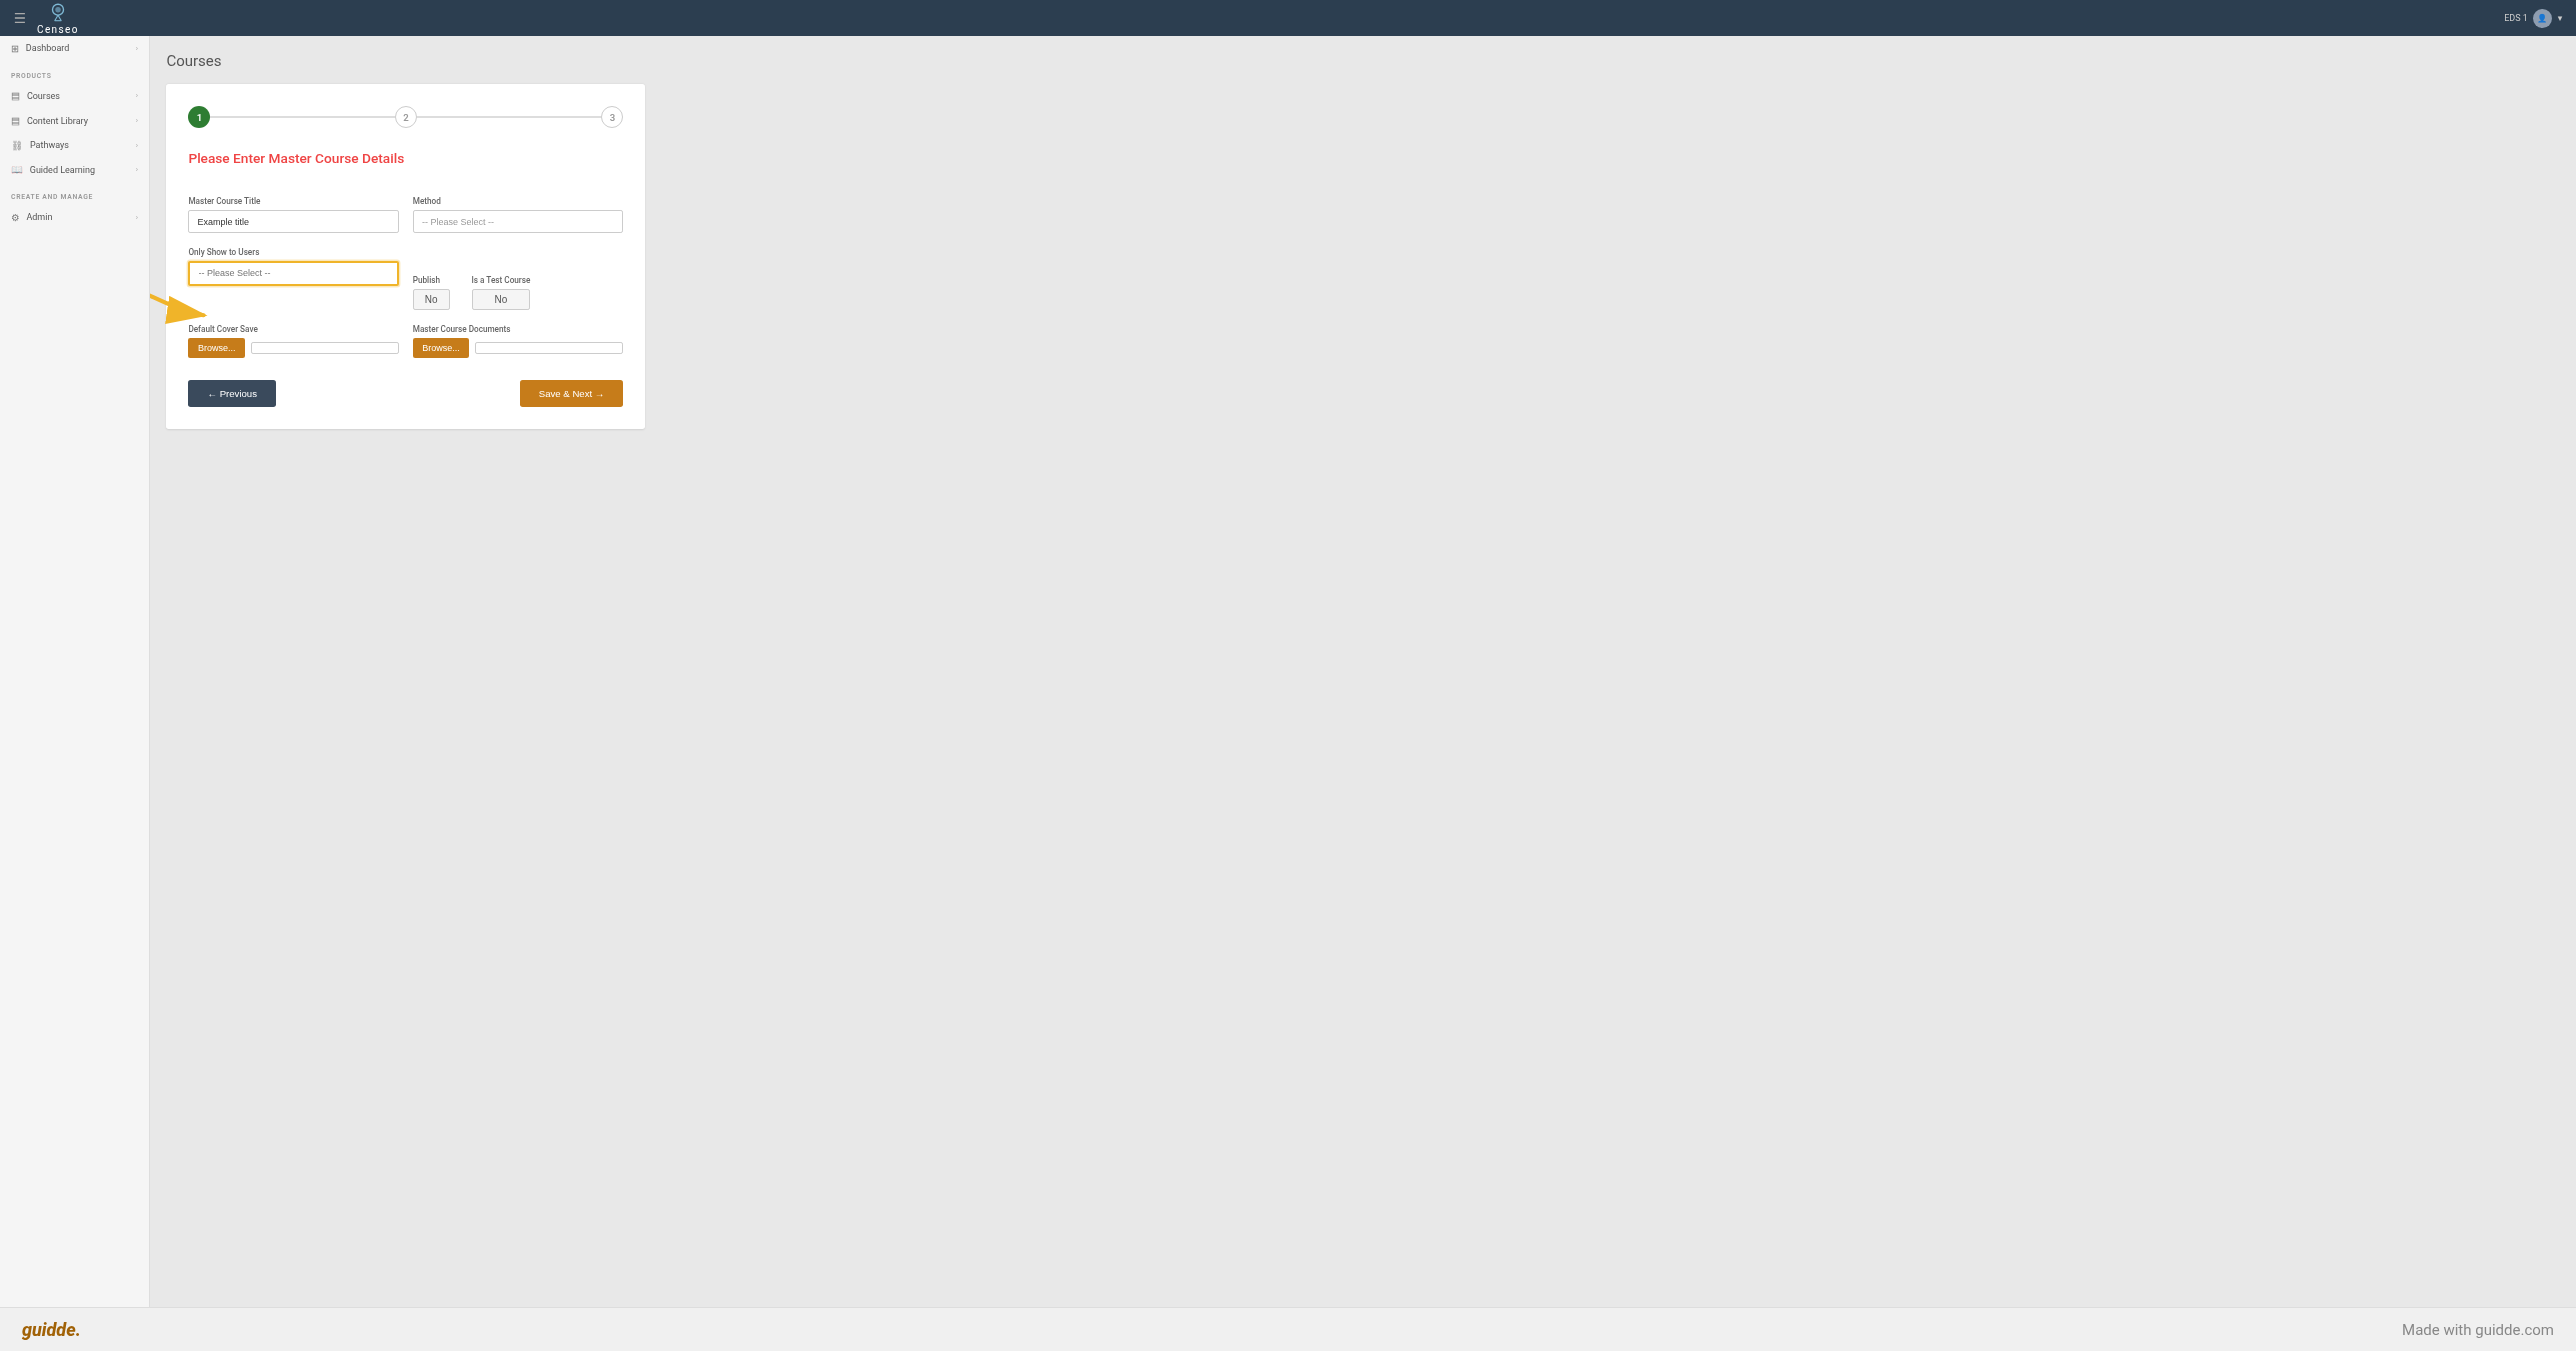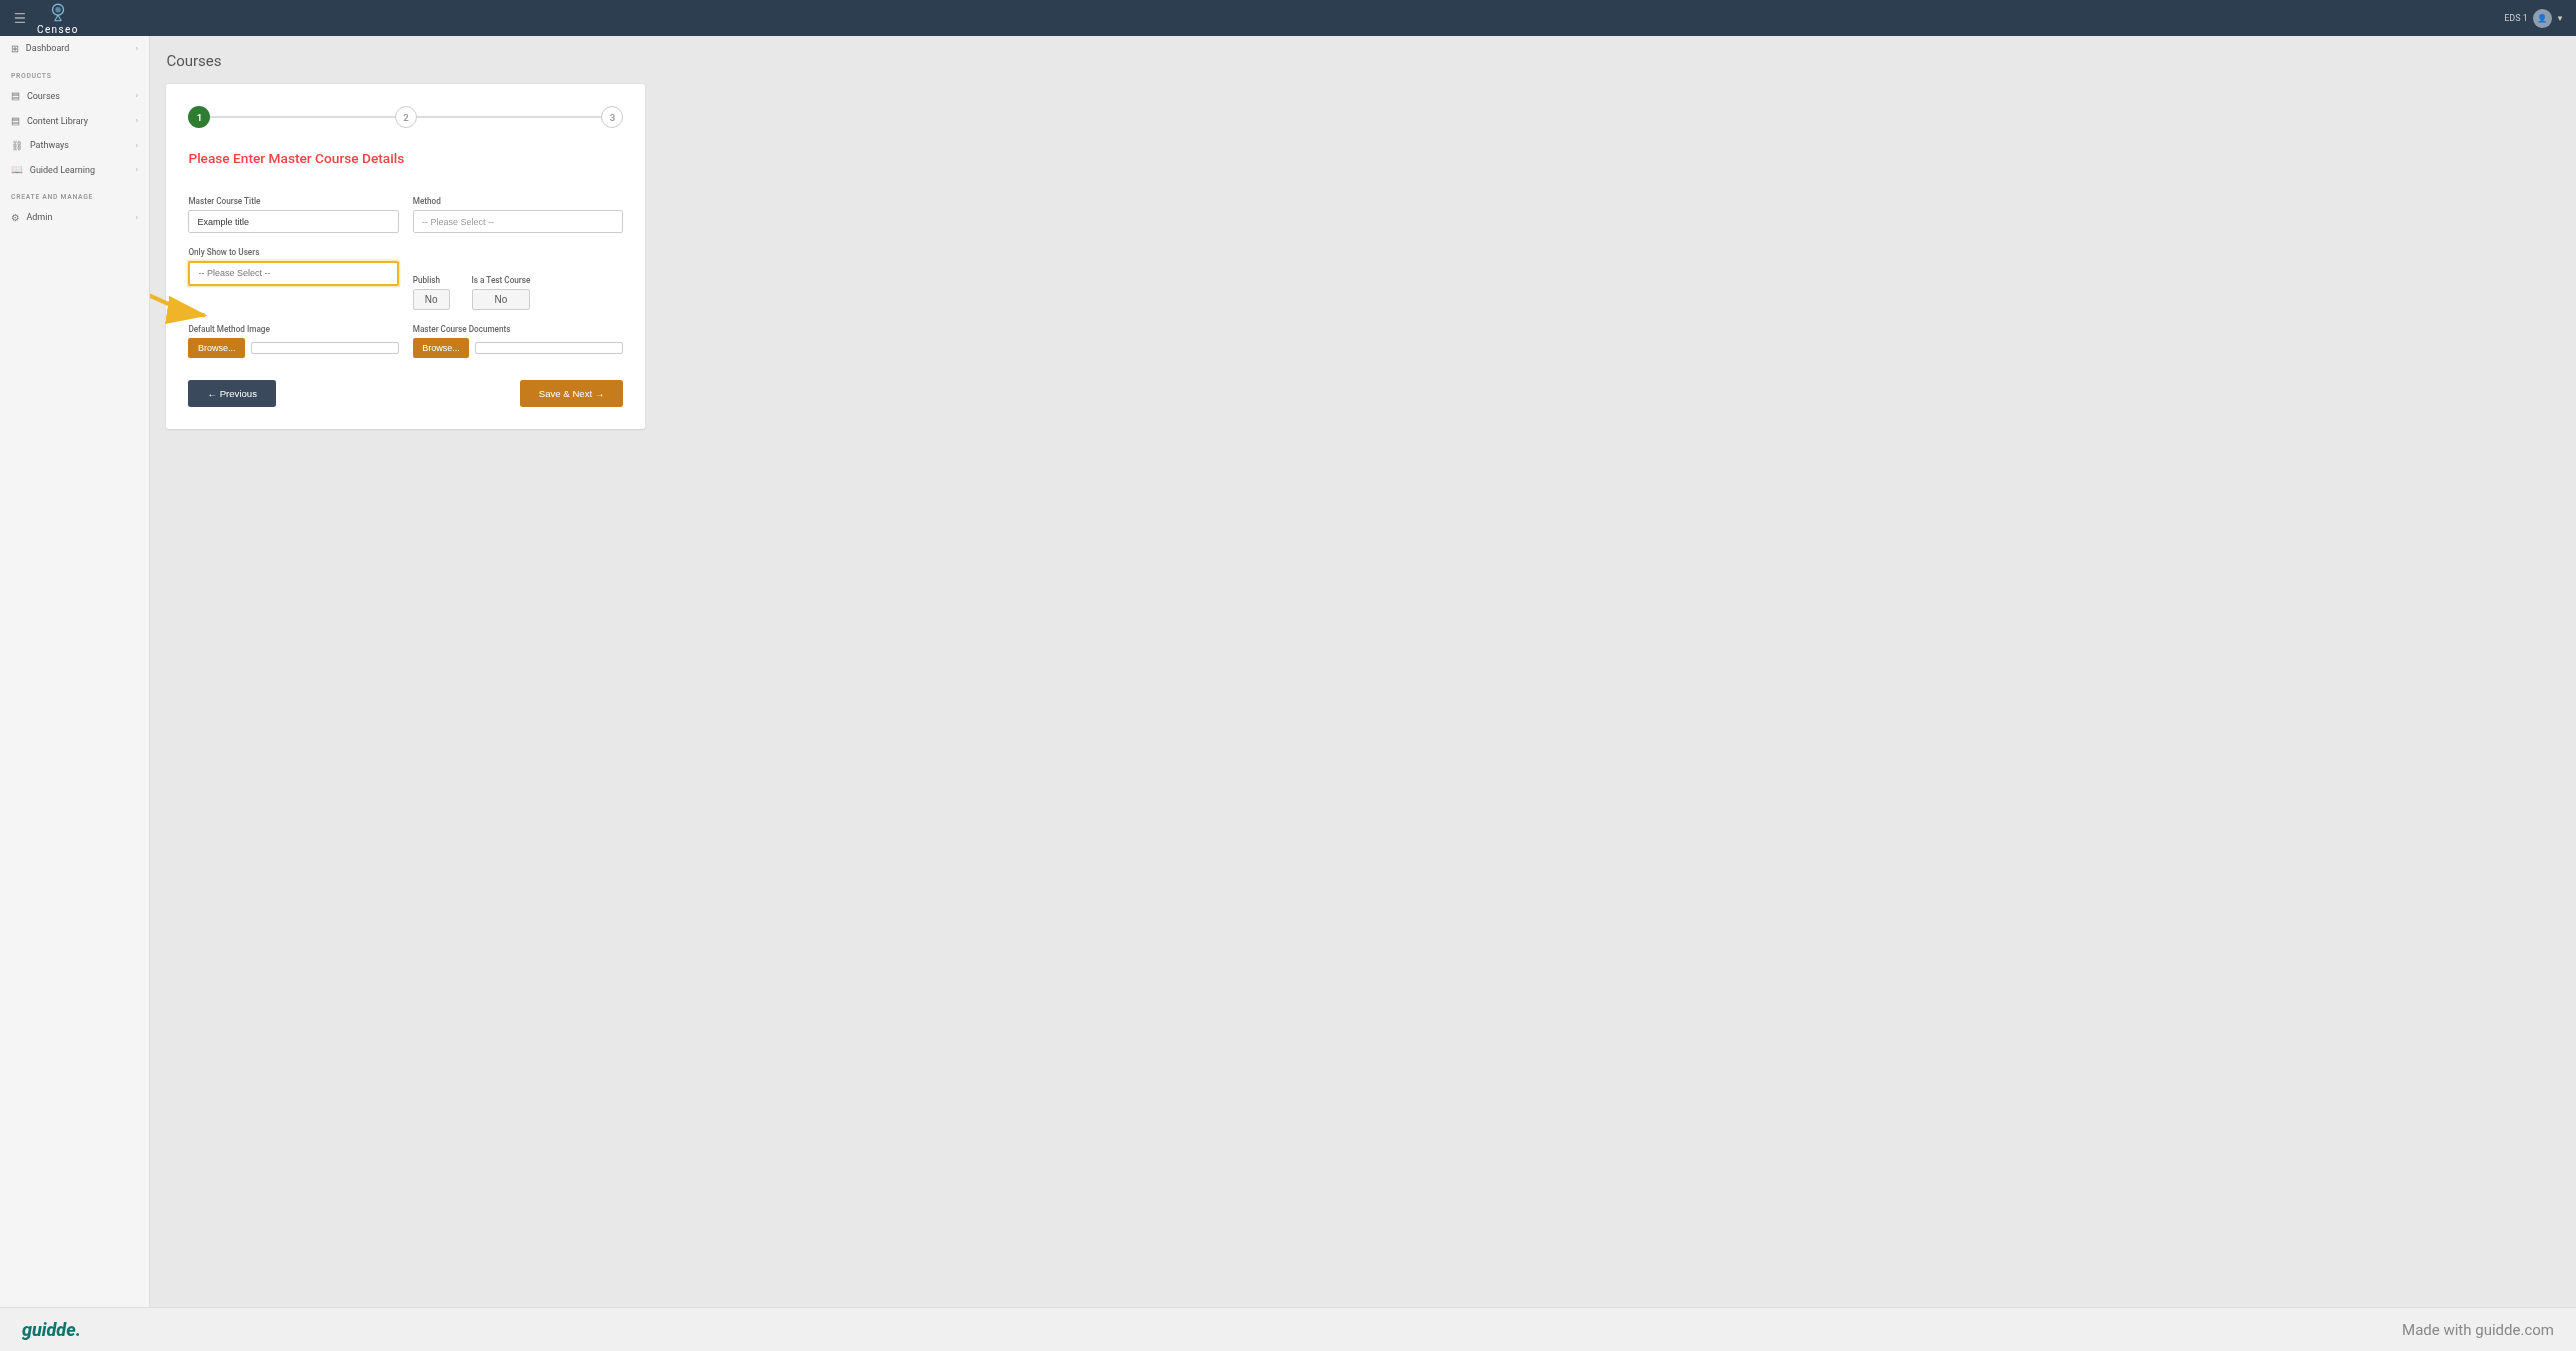--- a/index.html
+++ b/index.html
@@ -200,21 +200,21 @@
 
     
     .footer {
       background: #f0f0f0;
       border-top: 0.7px solid #ddd;
       padding: 11px 22px;
       display: flex;
       justify-content: space-between;
       align-items: center;
     }
-    .footer-logo { color: #0f766e; font-size: 18px; font-weight: 800; font-style: italic; }
+    .footer-logo { color: #a16207; font-size: 18px; font-weight: 800; font-style: italic; }
     .footer-text { color: #888; font-size: 15px; }
 
     
     .content-wrapper { position: relative; }
 
     
     .annotation-arrow {
       position: absolute;
       top: 185px;
       left: -82px;
@@ -343,21 +343,21 @@
               <label class="form-label">Publish</label>
               <button class="toggle-btn">No</button>
             </div>
             <div style="display:flex;flex-direction:column;gap:4.1px;">
               <label class="form-label">Is a Test Course</label>
               <button class="toggle-btn">No</button>
             </div>
           </div>
 
           <div class="form-group">
-            <label class="form-label">Default Method Image</label>
+            <label class="form-label">Default Cover Save</label>
             <div class="file-input-row">
               <button class="browse-btn">Browse...</button>
               <div class="file-path-display"></div>
             </div>
           </div>
 
           <div class="form-group">
             <label class="form-label">Master Course Documents</label>
             <div class="file-input-row">
               <button class="browse-btn">Browse...</button>

